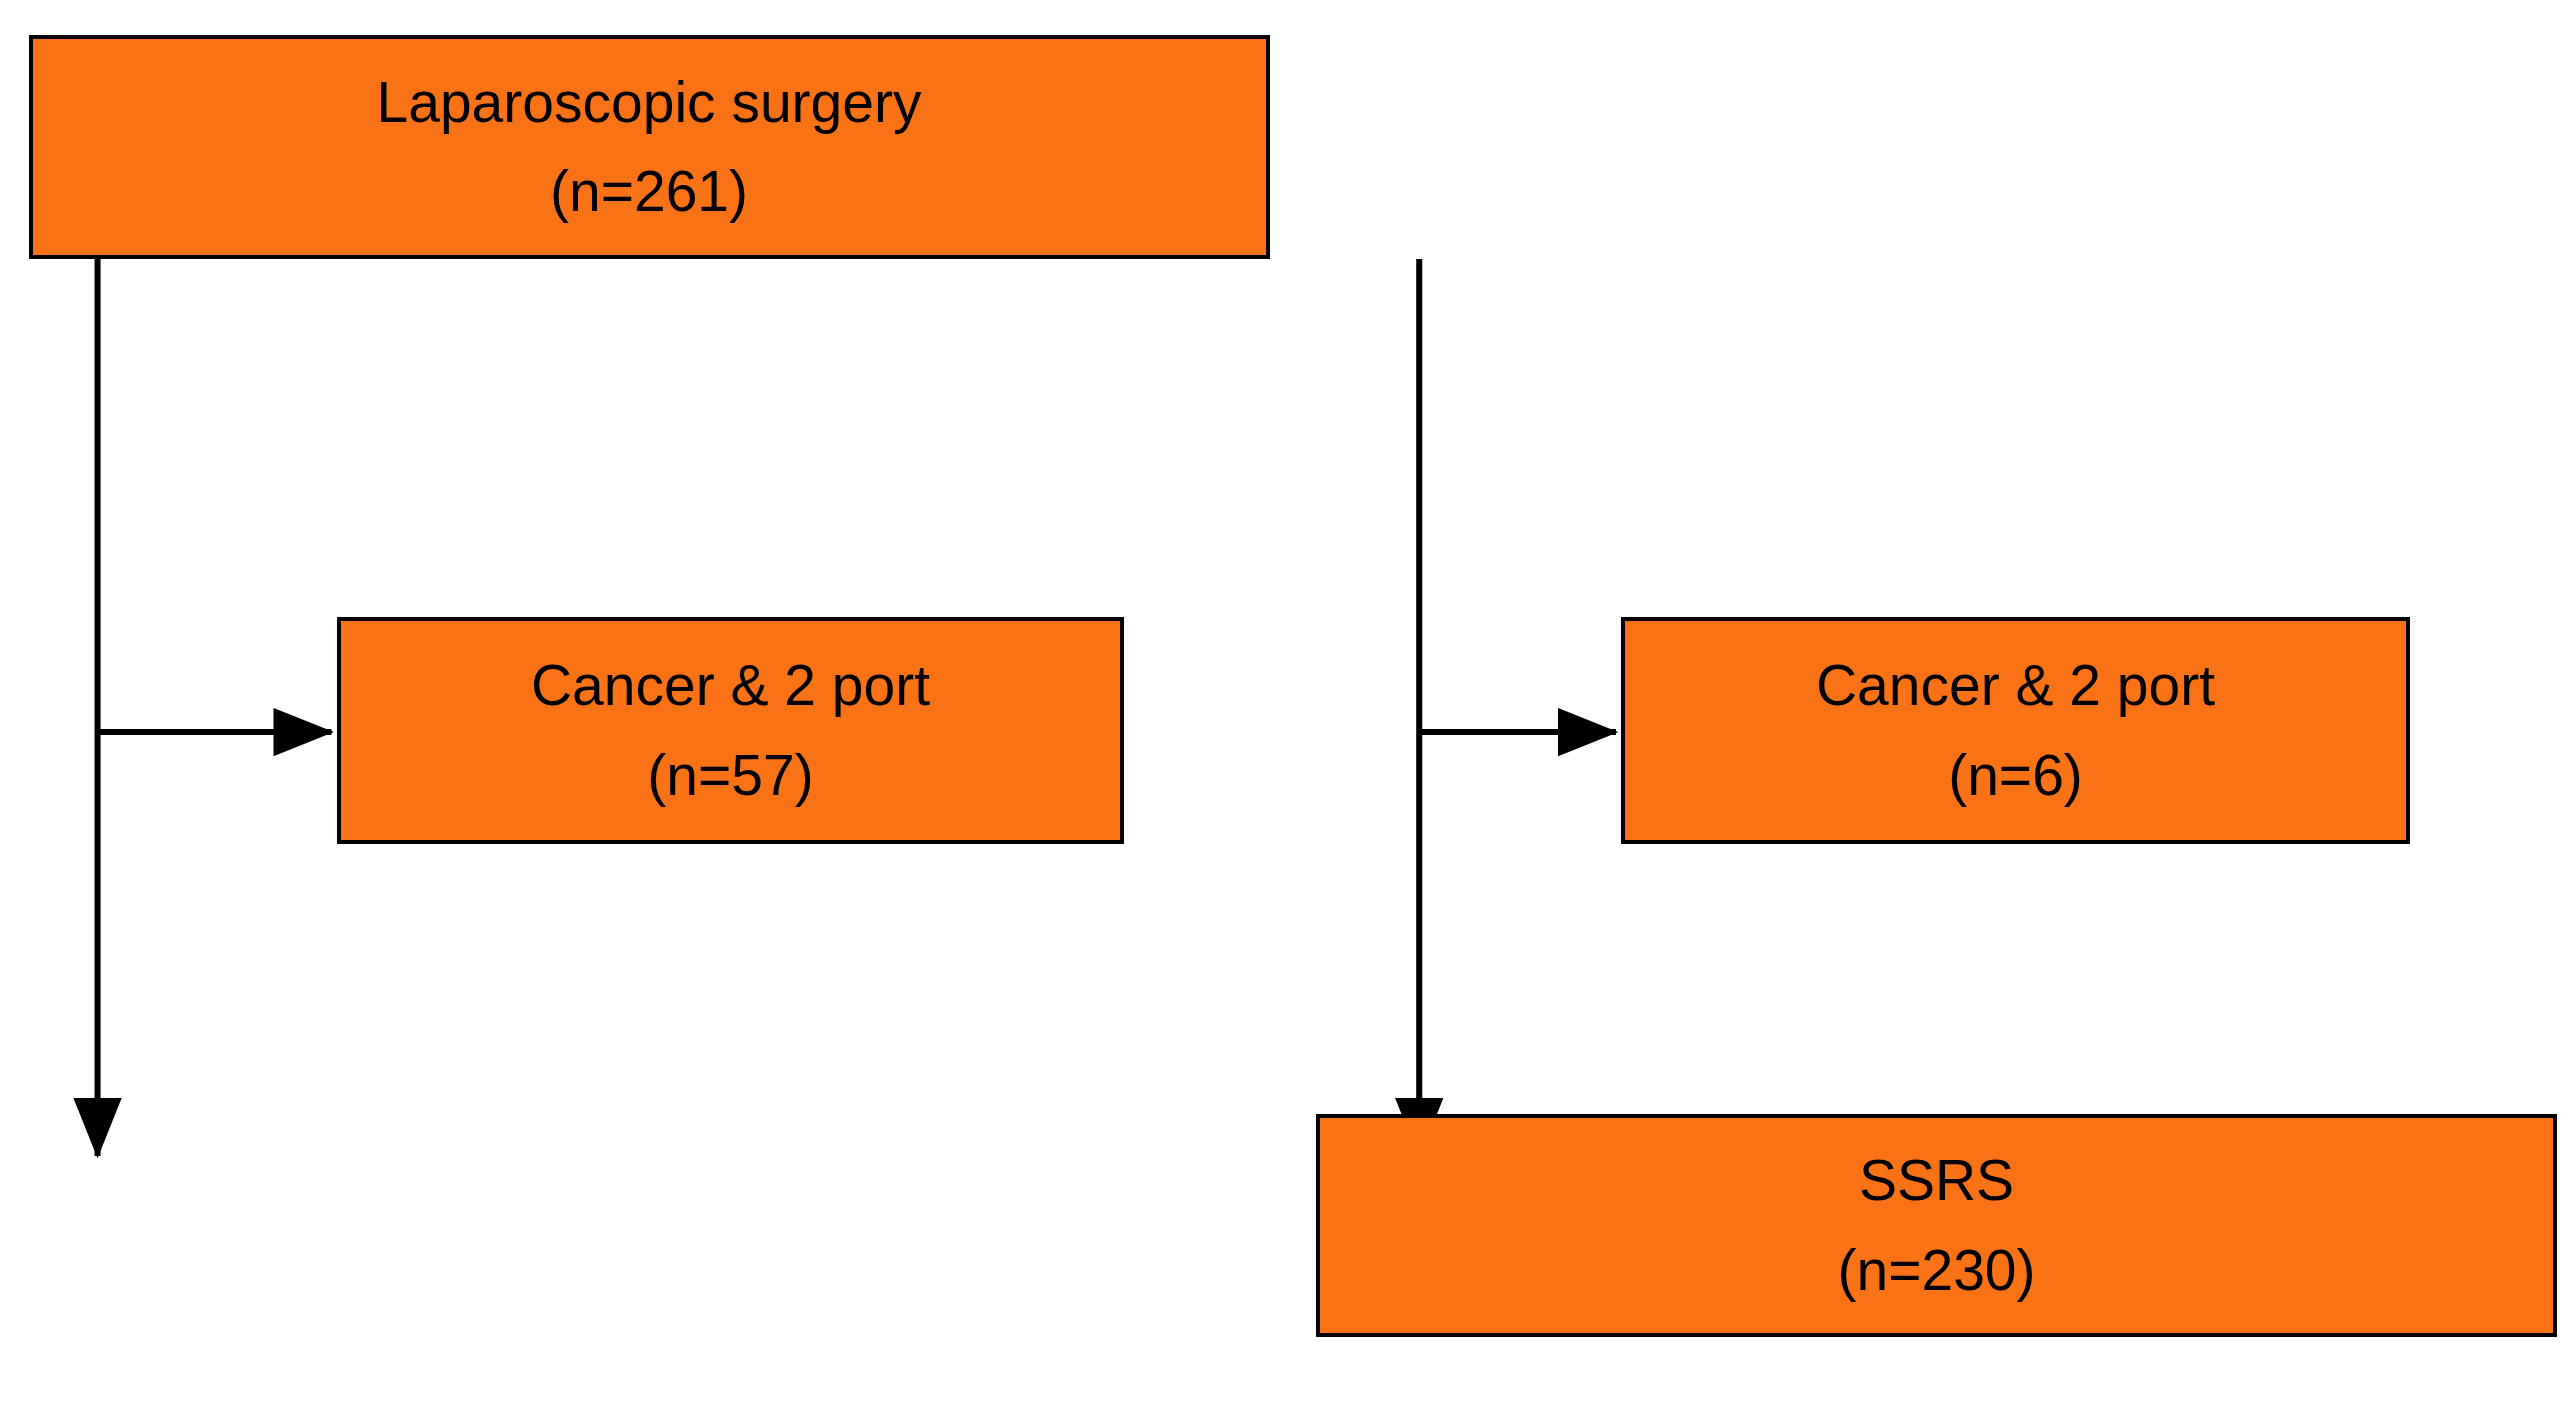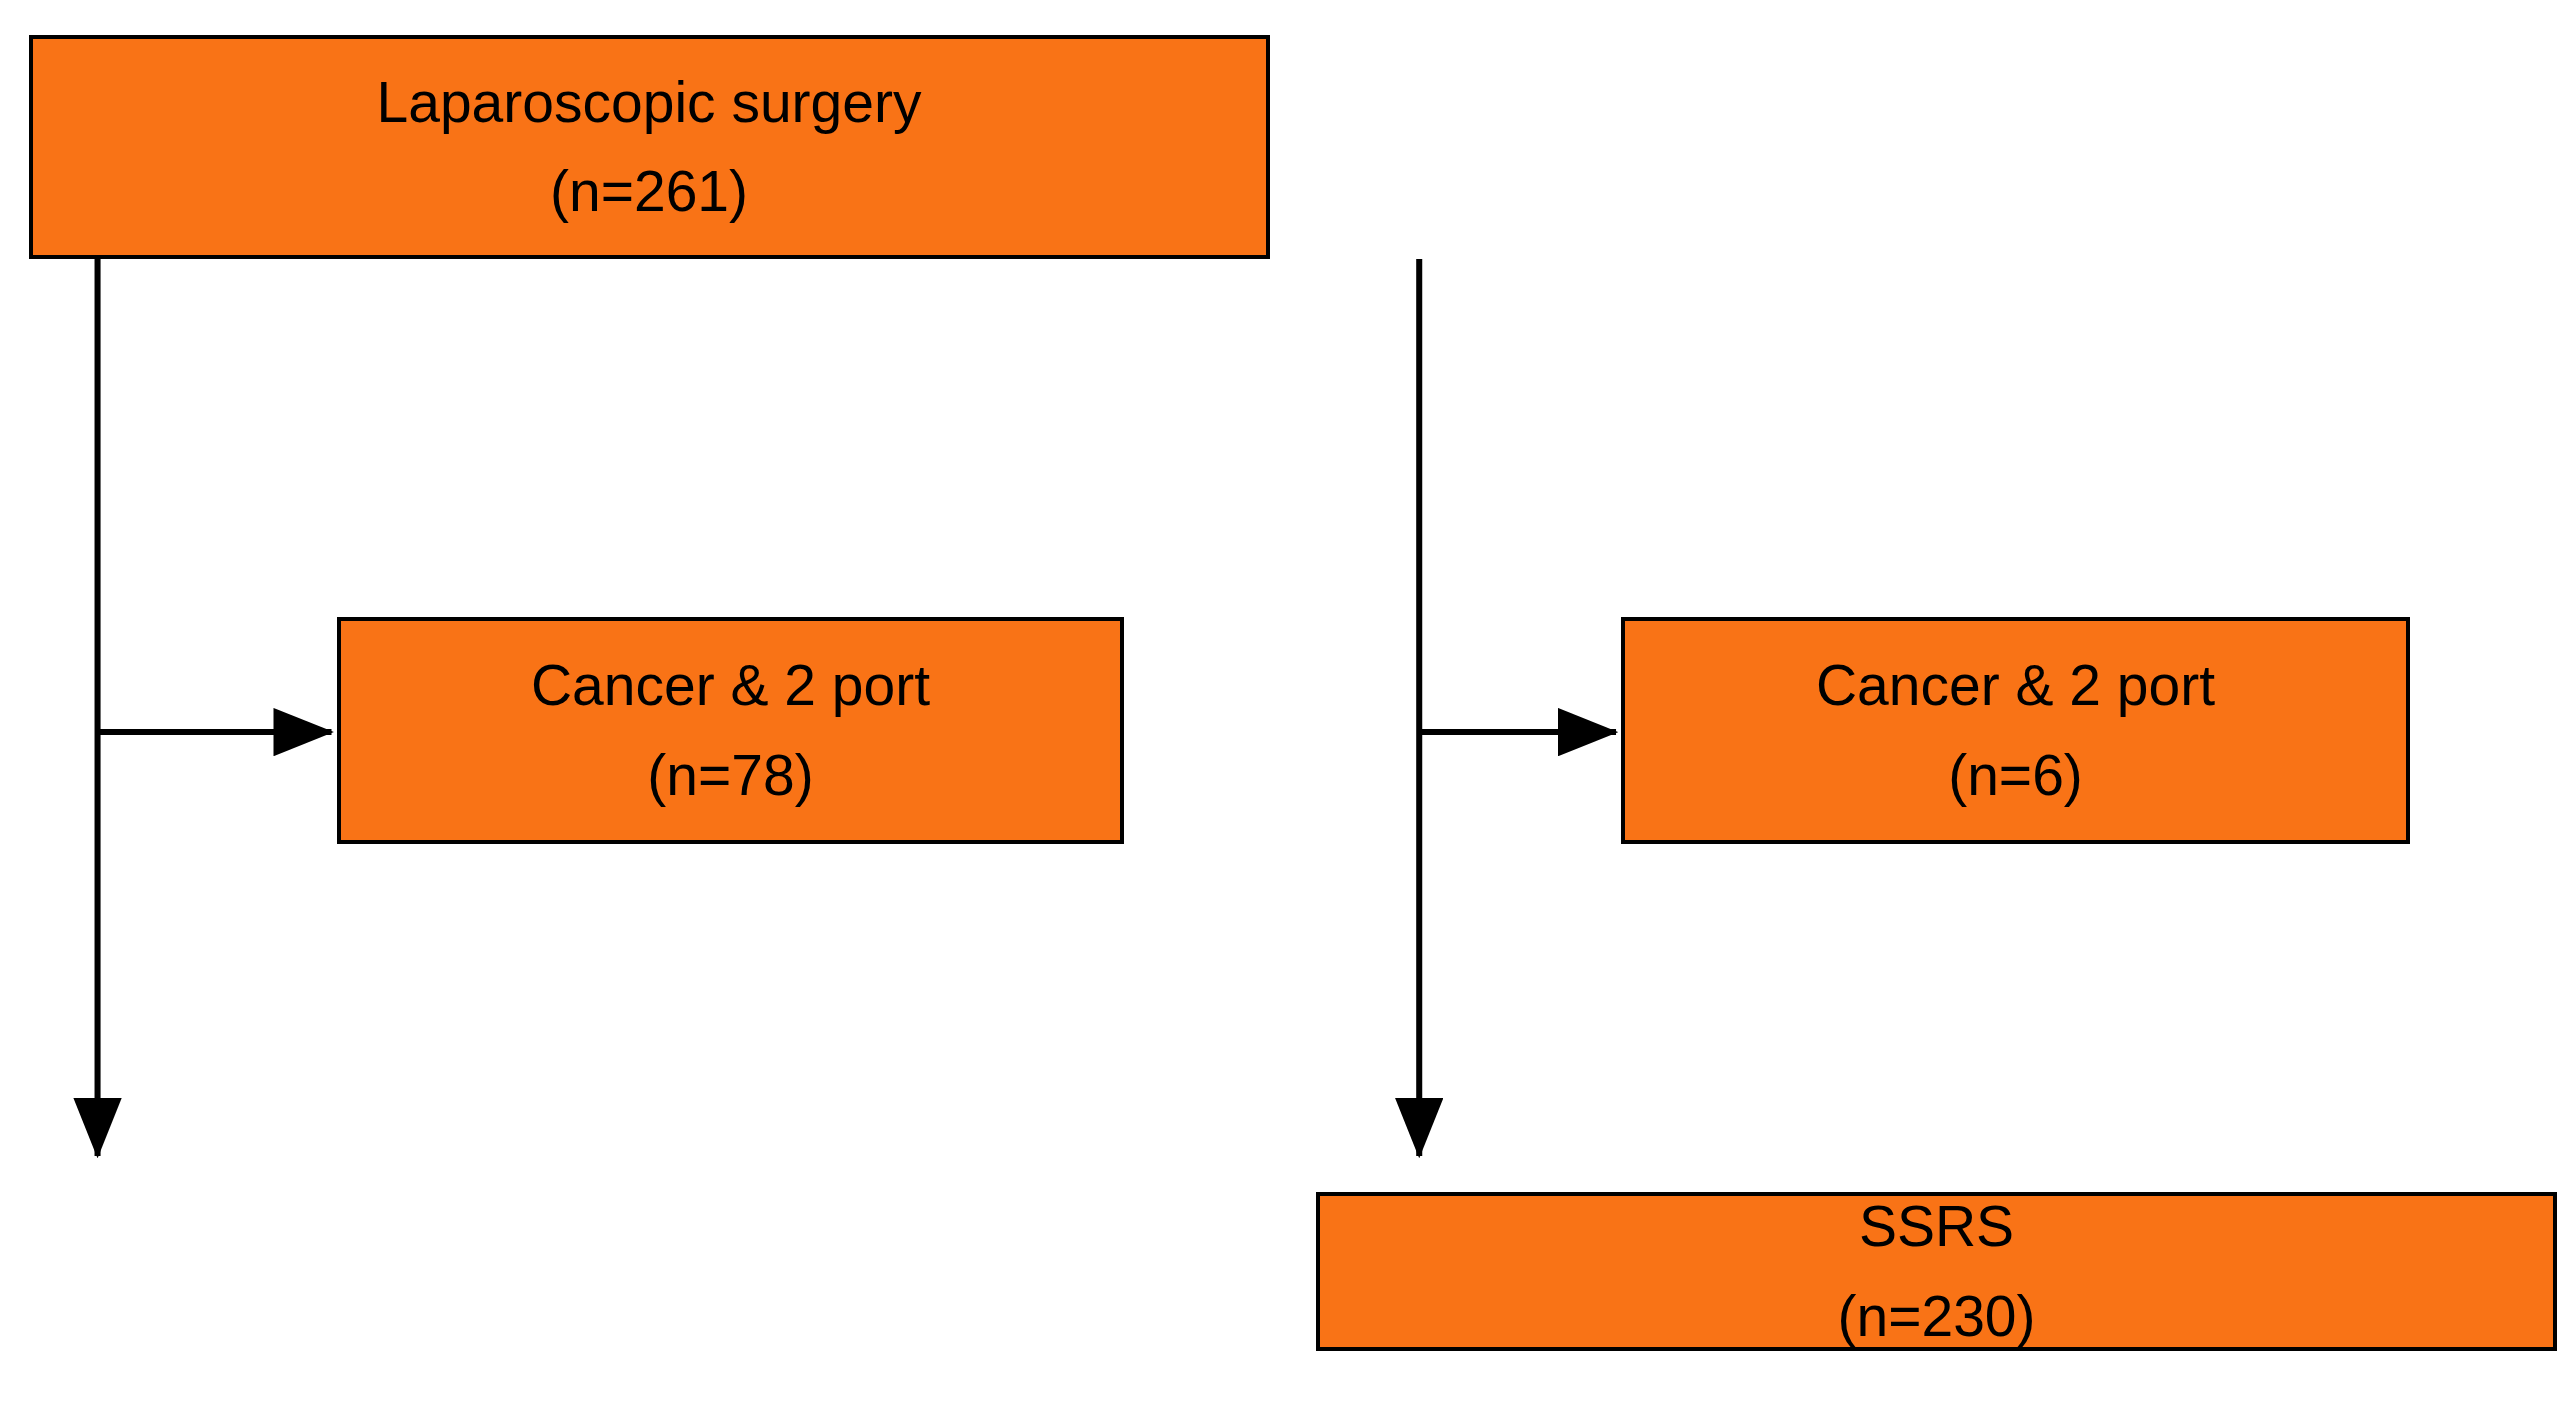--- a/index.html
+++ b/index.html
@@ -43,21 +43,21 @@
     font-size:57px;
     white-space:nowrap;
     margin-top:22px;
   }
   
   #node-lap   { left:28.5px;   top:35px;   width:1241px; height:224px; }
   #node-rob   { left:1316px; top:35px;   width:1241px; height:224px; }
   #node-exc-l { left:337px;  top:617px;  width:787px;  height:227px; }
   #node-exc-r { left:1621px; top:617px;  width:789px;  height:227px; }
   #node-spals { left:28.5px;   top:1161px; width:1241px; height:223px; }
-  #node-ssrs  { left:1316px; top:1192px; width:1241px; height:159px; }
+  #node-ssrs  { left:1316px; top:1114px; width:1241px; height:223px; }
 </style>
 </head>
 <body>
 
 <div id="canvas">
 
   <svg class="flow-svg" viewBox="0 0 2984 1639">
     <defs>
       <marker id="arrowhead" markerWidth="10" markerHeight="8" refX="9.6" refY="4" orient="auto" markerUnits="strokeWidth">
         <path d="M 0 0 L 10 4 L 0 8 z" fill="#000000"></path>
@@ -74,21 +74,21 @@
   </svg>
 
   <div class="node" id="node-lap">
     <span class="line1">Laparoscopic surgery</span>
     <span class="line2">(n=261)</span>
   </div>
 
 
   <div class="node" id="node-exc-l">
     <span class="line1">Cancer &amp; 2 port</span>
-    <span class="line2">(n=78)</span>
+    <span class="line2">(n=57)</span>
   </div>
 
   <div class="node" id="node-exc-r">
     <span class="line1">Cancer &amp; 2 port</span>
     <span class="line2">(n=6)</span>
   </div>
 
 
   <div class="node" id="node-ssrs">
     <span class="line1">SSRS</span>

